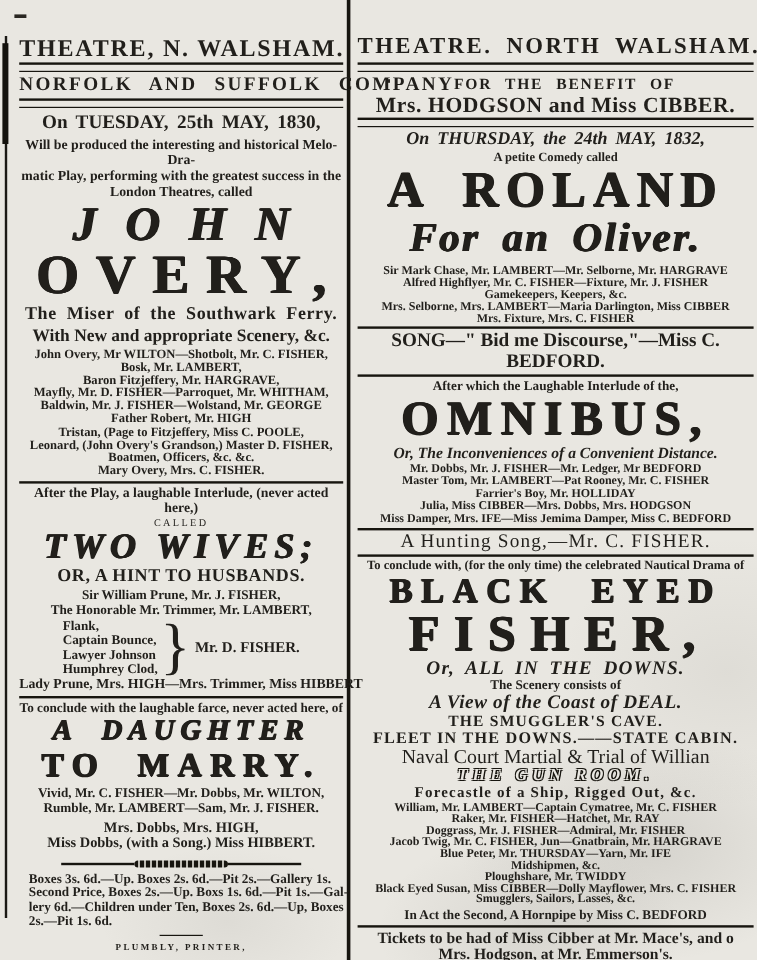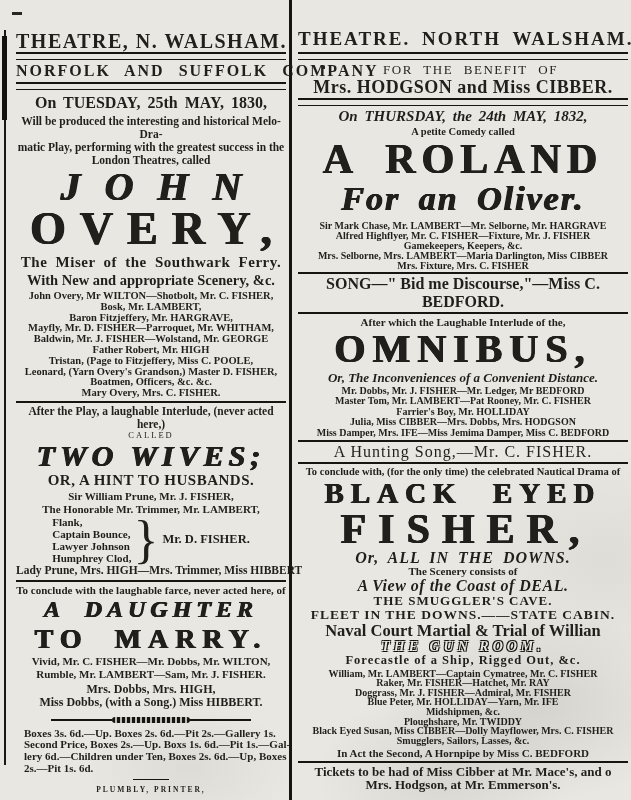--- a/index.html
+++ b/index.html
@@ -71,21 +71,21 @@
   .l-ornament .knot{width:78px;height:6px;border-radius:3px;
      background:repeating-linear-gradient(90deg,#17150f 0 3px,#bdbbb3 3px 5px);}
   .l-prices{margin-top:4px;font-size:11px;font-weight:bold;text-align:left;padding:0 8px;}
   .l-prices > div{line-height:11.6px;white-space:nowrap;}
   .l-shortrule{margin:5px auto 0 auto;width:36px;border-top:1.5px solid #17150f;}
   .l-printer{margin-top:5px;font-size:7.5px;line-height:9px;font-weight:bold;letter-spacing:2px;}
 
   
   .r-title{margin-top:28px;font-size:19px;line-height:22px;font-weight:bold;letter-spacing:2px;word-spacing:5px;}
   .r-rule-a{margin-top:2px;}
-  .r-benefit1{margin-top:2px;font-size:13px;line-height:15px;font-weight:normal;letter-spacing:1.5px;word-spacing:6px;padding-left:15px;}
+  .r-benefit1{margin-top:2px;font-size:13px;line-height:15px;font-weight:bold;letter-spacing:1.5px;word-spacing:6px;padding-left:15px;}
   .r-benefit2{font-size:18px;line-height:20px;font-weight:bold;letter-spacing:.5px;}
   .r-rule-b{margin-top:1px;}
   .r-date{margin-top:2px;font-size:15px;line-height:17px;font-weight:bold;font-style:italic;word-spacing:3px;}
   .r-cnote{margin-top:1px;font-size:10.5px;line-height:12px;font-weight:bold;}
   .r-roland{font-size:42px;line-height:42px;font-weight:bold;letter-spacing:6px;word-spacing:12px;}
   .r-oliver{font-size:34px;line-height:38px;font-weight:bold;font-style:italic;letter-spacing:2px;word-spacing:8px;}
   .r-cast{margin-top:3px;font-size:10px;font-weight:bold;}
   .r-cast > div{line-height:10px;white-space:nowrap;}
   .r-rule-c{margin-top:1px;}
   .r-song{margin-top:1px;font-size:16px;line-height:18px;font-weight:bold;}
@@ -99,21 +99,21 @@
   .r-hunting{margin-top:1px;font-size:16px;line-height:18px;font-weight:normal;letter-spacing:1px;}
   .r-rule-f{margin-top:1px;}
   .r-dnote{margin-top:2px;font-size:10.5px;line-height:11.5px;font-weight:bold;}
   .r-blackeyed{font-size:29px;line-height:30px;font-weight:bold;letter-spacing:7px;word-spacing:16px;}
   .r-susan{font-size:42px;line-height:42px;font-weight:bold;letter-spacing:12px;text-indent:6px;}
   .r-downs{font-size:16px;line-height:16px;font-weight:bold;font-style:italic;letter-spacing:1px;word-spacing:4px;}
   .r-scint{font-size:11px;line-height:11px;font-weight:bold;}
   .r-deal{font-size:16px;line-height:17px;font-weight:bold;font-style:italic;letter-spacing:.5px;}
   .r-smug{font-size:13px;line-height:14px;font-weight:bold;letter-spacing:1px;}
   .r-fleet{font-size:13.5px;line-height:14px;font-weight:bold;letter-spacing:1px;}
-  .r-naval{font-size:16.5px;line-height:17px;font-weight:bold;white-space:nowrap;}
+  .r-naval{font-size:16.5px;line-height:17px;font-weight:normal;white-space:nowrap;}
   .r-gunroom{font-size:14px;line-height:15px;font-weight:bold;font-style:italic;letter-spacing:4px;
      color:#e9e7e1;text-shadow:-1px -1px 0 #17150f,1px -1px 0 #17150f,-1px 1px 0 #17150f,1px 1px 0 #17150f;}
   .r-forecastle{font-size:12.5px;line-height:13px;font-weight:bold;letter-spacing:1px;}
   .r-dcast{margin-top:2px;font-size:10px;font-weight:bold;}
   .r-dcast > div{line-height:9.6px;white-space:nowrap;}
   .r-hornpipe{margin-top:3px;font-size:11px;line-height:11px;font-weight:bold;}
   .r-rule-g{margin-top:2px;}
   .r-tick1{margin-top:2px;font-size:13px;line-height:13px;font-weight:bold;white-space:nowrap;}
   .r-tick2{font-size:13px;line-height:13px;font-weight:bold;}
 </style>
@@ -144,21 +144,21 @@
     <div class="l-sub">The Miser of the Southwark Ferry.</div>
     <div class="l-scenery">With New and appropriate Scenery, &amp;c.</div>
     <div class="l-cast">
         <div>John Overy, Mr WILTON—Shotbolt, Mr. C. FISHER,</div>
         <div>Bosk, Mr. LAMBERT,</div>
         <div>Baron Fitzjeffery, Mr. HARGRAVE,</div>
         <div>Mayfly, Mr. D. FISHER—Parroquet, Mr. WHITHAM,</div>
         <div>Baldwin, Mr. J. FISHER—Wolstand, Mr. GEORGE</div>
         <div>Father Robert, Mr. HIGH</div>
         <div>Tristan, (Page to Fitzjeffery, Miss C. POOLE,</div>
-        <div>Leonard, (Yarn Overy's Grandson,) Master D. FISHER,</div>
+        <div>Leonard, (John Overy's Grandson,) Master D. FISHER,</div>
         <div>Boatmen, Officers, &amp;c. &amp;c.</div>
         <div>Mary Overy, Mrs. C. FISHER.</div>
       </div>
     <div class="rule1 l-rule-c"></div>
     <div class="l-inote">After the Play,  a laughable Interlude, (never acted here,)</div>
     <div class="l-called">CALLED</div>
     <div class="l-twowives fatface">TWO WIVES;</div>
     <div class="l-orhint">OR, A HINT TO HUSBANDS.</div>
     <div class="l-cast2">
         <div>Sir William Prune, Mr. J. FISHER,</div>
@@ -243,21 +243,22 @@
     <div class="r-deal">A View of the Coast of DEAL.</div>
     <div class="r-smug">THE SMUGGLER'S CAVE.</div>
     <div class="r-fleet">FLEET IN THE DOWNS.——STATE CABIN.</div>
     <div class="r-naval">Naval Court Martial &amp; Trial of Willian</div>
     <div class="r-gunroom">THE GUN ROOM.</div>
     <div class="r-forecastle">Forecastle of a Ship, Rigged Out, &amp;c.</div>
     <div class="r-dcast">
         <div>William, Mr. LAMBERT—Captain Cymatree, Mr. C. FISHER</div>
         <div>Raker, Mr. FISHER—Hatchet, Mr. RAY</div>
         <div>Doggrass, Mr. J. FISHER—Admiral, Mr. FISHER</div>
-        <div>Blue Peter, Mr. HOLLIDAY—Yarn, Mr. IFE</div>
+        <div>Jacob Twig, Mr. C. FISHER, Jun—Gnatbrain, Mr. HARGRAVE</div>
+        <div>Blue Peter, Mr. THURSDAY—Yarn, Mr. IFE</div>
         <div>Midshipmen, &amp;c.</div>
         <div>Ploughshare, Mr. TWIDDY</div>
         <div>Black Eyed Susan, Miss CIBBER—Dolly Mayflower, Mrs. C. FISHER</div>
         <div>Smugglers, Sailors, Lasses, &amp;c.</div>
       </div>
     <div class="r-hornpipe">In Act the Second, A Hornpipe by Miss C. BEDFORD</div>
     <div class="rule1 r-rule-g"></div>
     <div class="r-tick1">Tickets to be had of Miss Cibber at Mr. Mace's, and o</div>
     <div class="r-tick2">Mrs. Hodgson, at Mr. Emmerson's.</div>
 

